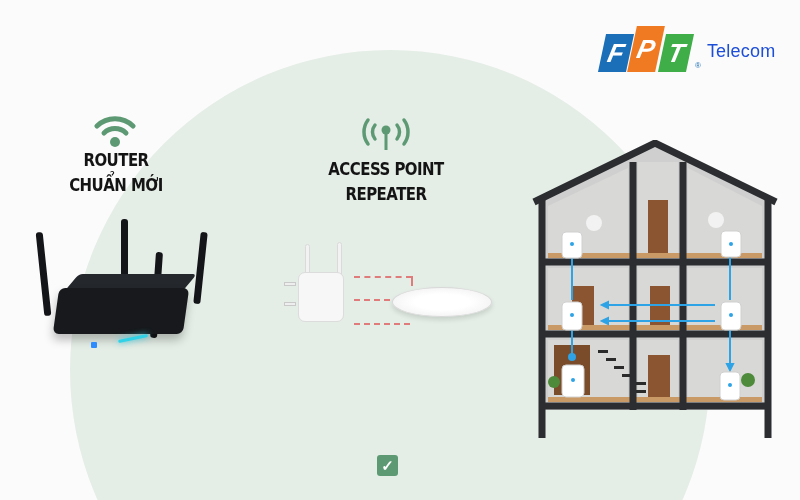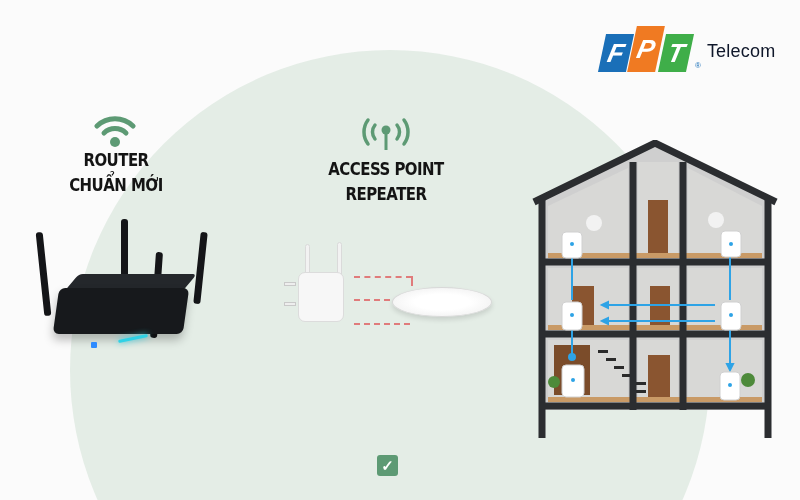--- a/index.html
+++ b/index.html
@@ -16,21 +16,21 @@
   .logo-tile {
     width: 28px; height: 40px; transform: skewX(-12deg);
     display: flex; align-items: center; justify-content: center;
     color: #fff; font-weight: bold; font-style: italic; font-size: 26px;
     margin-right: 2px;
   }
   .logo-tile.f { background: #1a6fb8; height: 38px; margin-top: 6px; }
   .logo-tile.p { background: #f07a22; height: 46px; }
   .logo-tile.t { background: #3fae49; height: 38px; margin-top: 6px; }
   .logo-reg { font-size: 8px; color: #1a6fb8; margin-left: 3px; margin-bottom: 2px; }
-  .logo-text { font-size: 18px; color: #0f172a; margin-left: 6px; margin-bottom: 10px; letter-spacing: 0.2px; }
+  .logo-text { font-size: 18px; color: #1d4ed8; margin-left: 6px; margin-bottom: 10px; letter-spacing: 0.2px; }
 
   
   .heading {
     font-family: "DejaVu Sans", sans-serif; font-weight: bold; color: #141414;
     font-size: 17px; text-align: center; line-height: 25px; letter-spacing: -0.6px;
     transform: scaleX(0.88);
   }
   .router-title { left: 56px; top: 148px; width: 120px; }
   .ap-title { left: 296px; top: 157px; width: 180px; }
 

